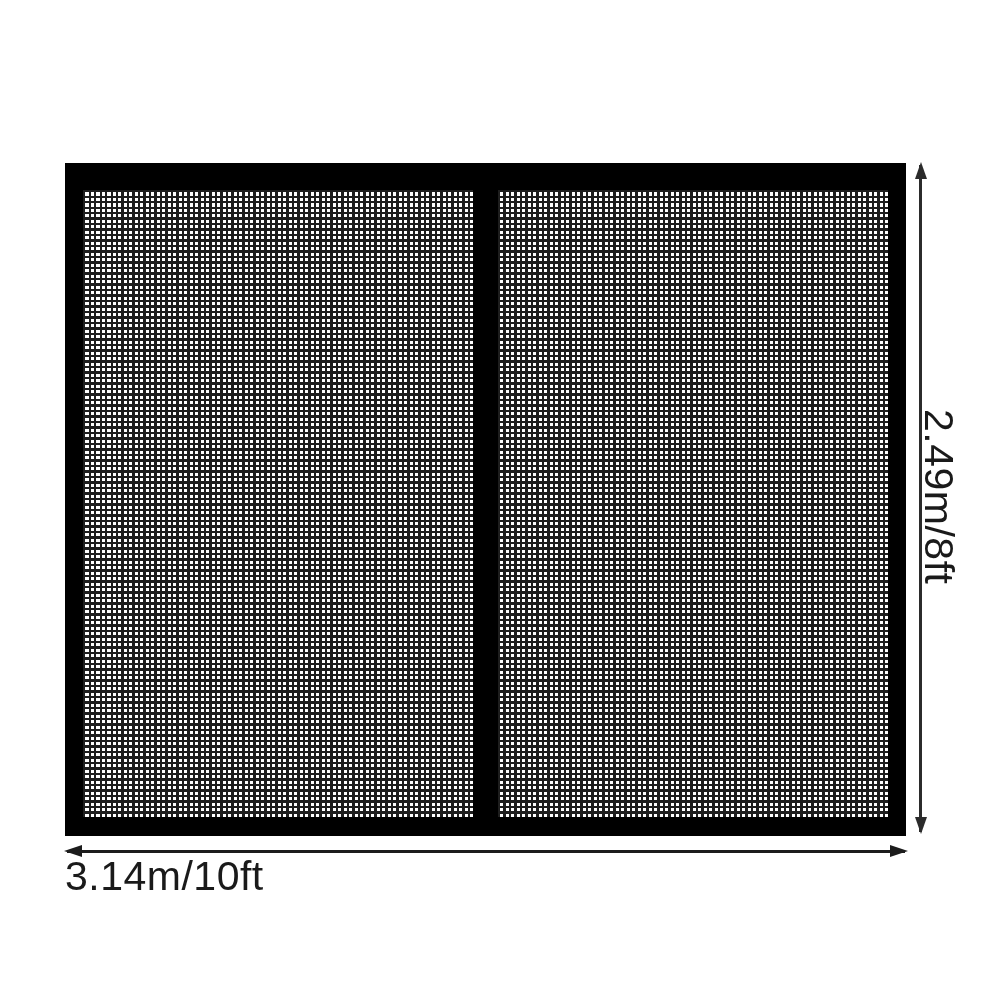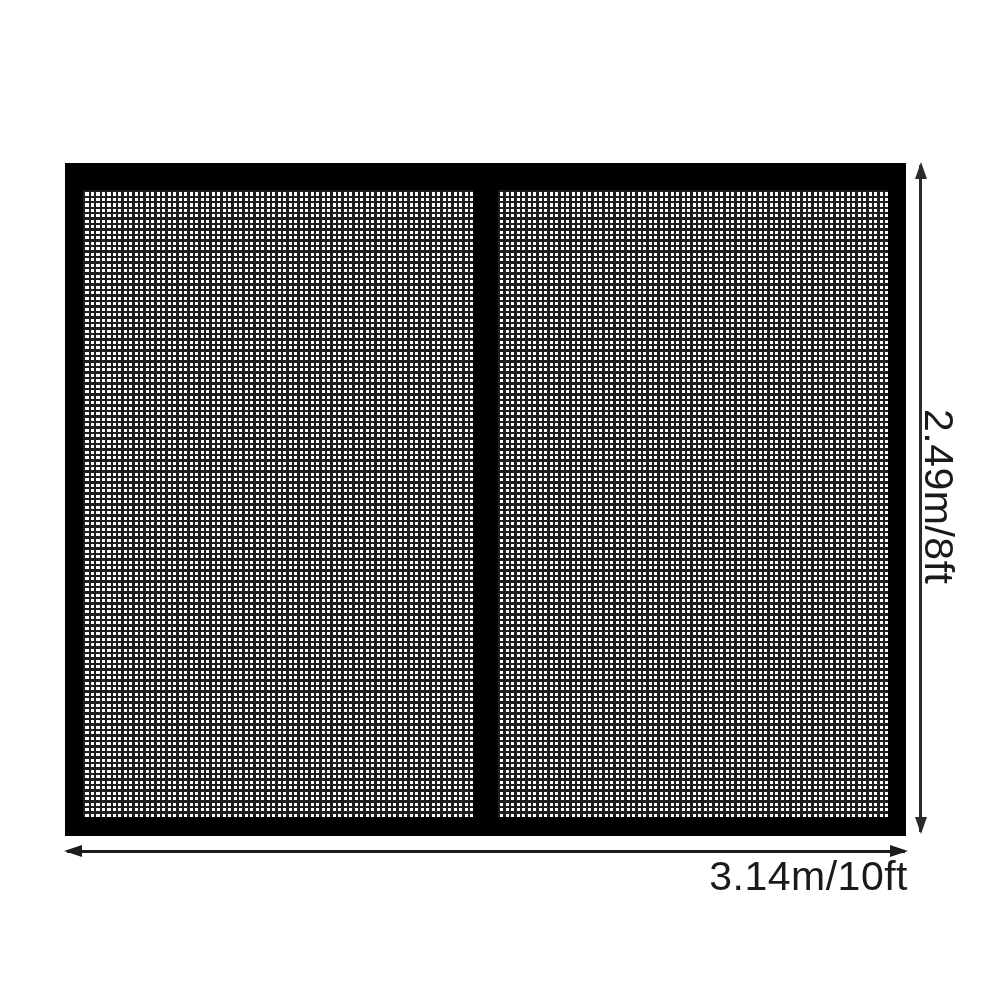--- a/index.html
+++ b/index.html
@@ -114,21 +114,21 @@
     font-size: 41px;
     color: #1a1a1a;
     letter-spacing: 0.5px;
     white-space: nowrap;
   }
   .hlabel {
     position: absolute;
     left: 65px;
     top: 853px;
     width: 843px;
-    text-align: right;
+    text-align: left;
     font-size: 41px;
     color: #1a1a1a;
     letter-spacing: 0.5px;
   }
 </style>
 </head>
 <body>
 
 <div class="canvas">
 

